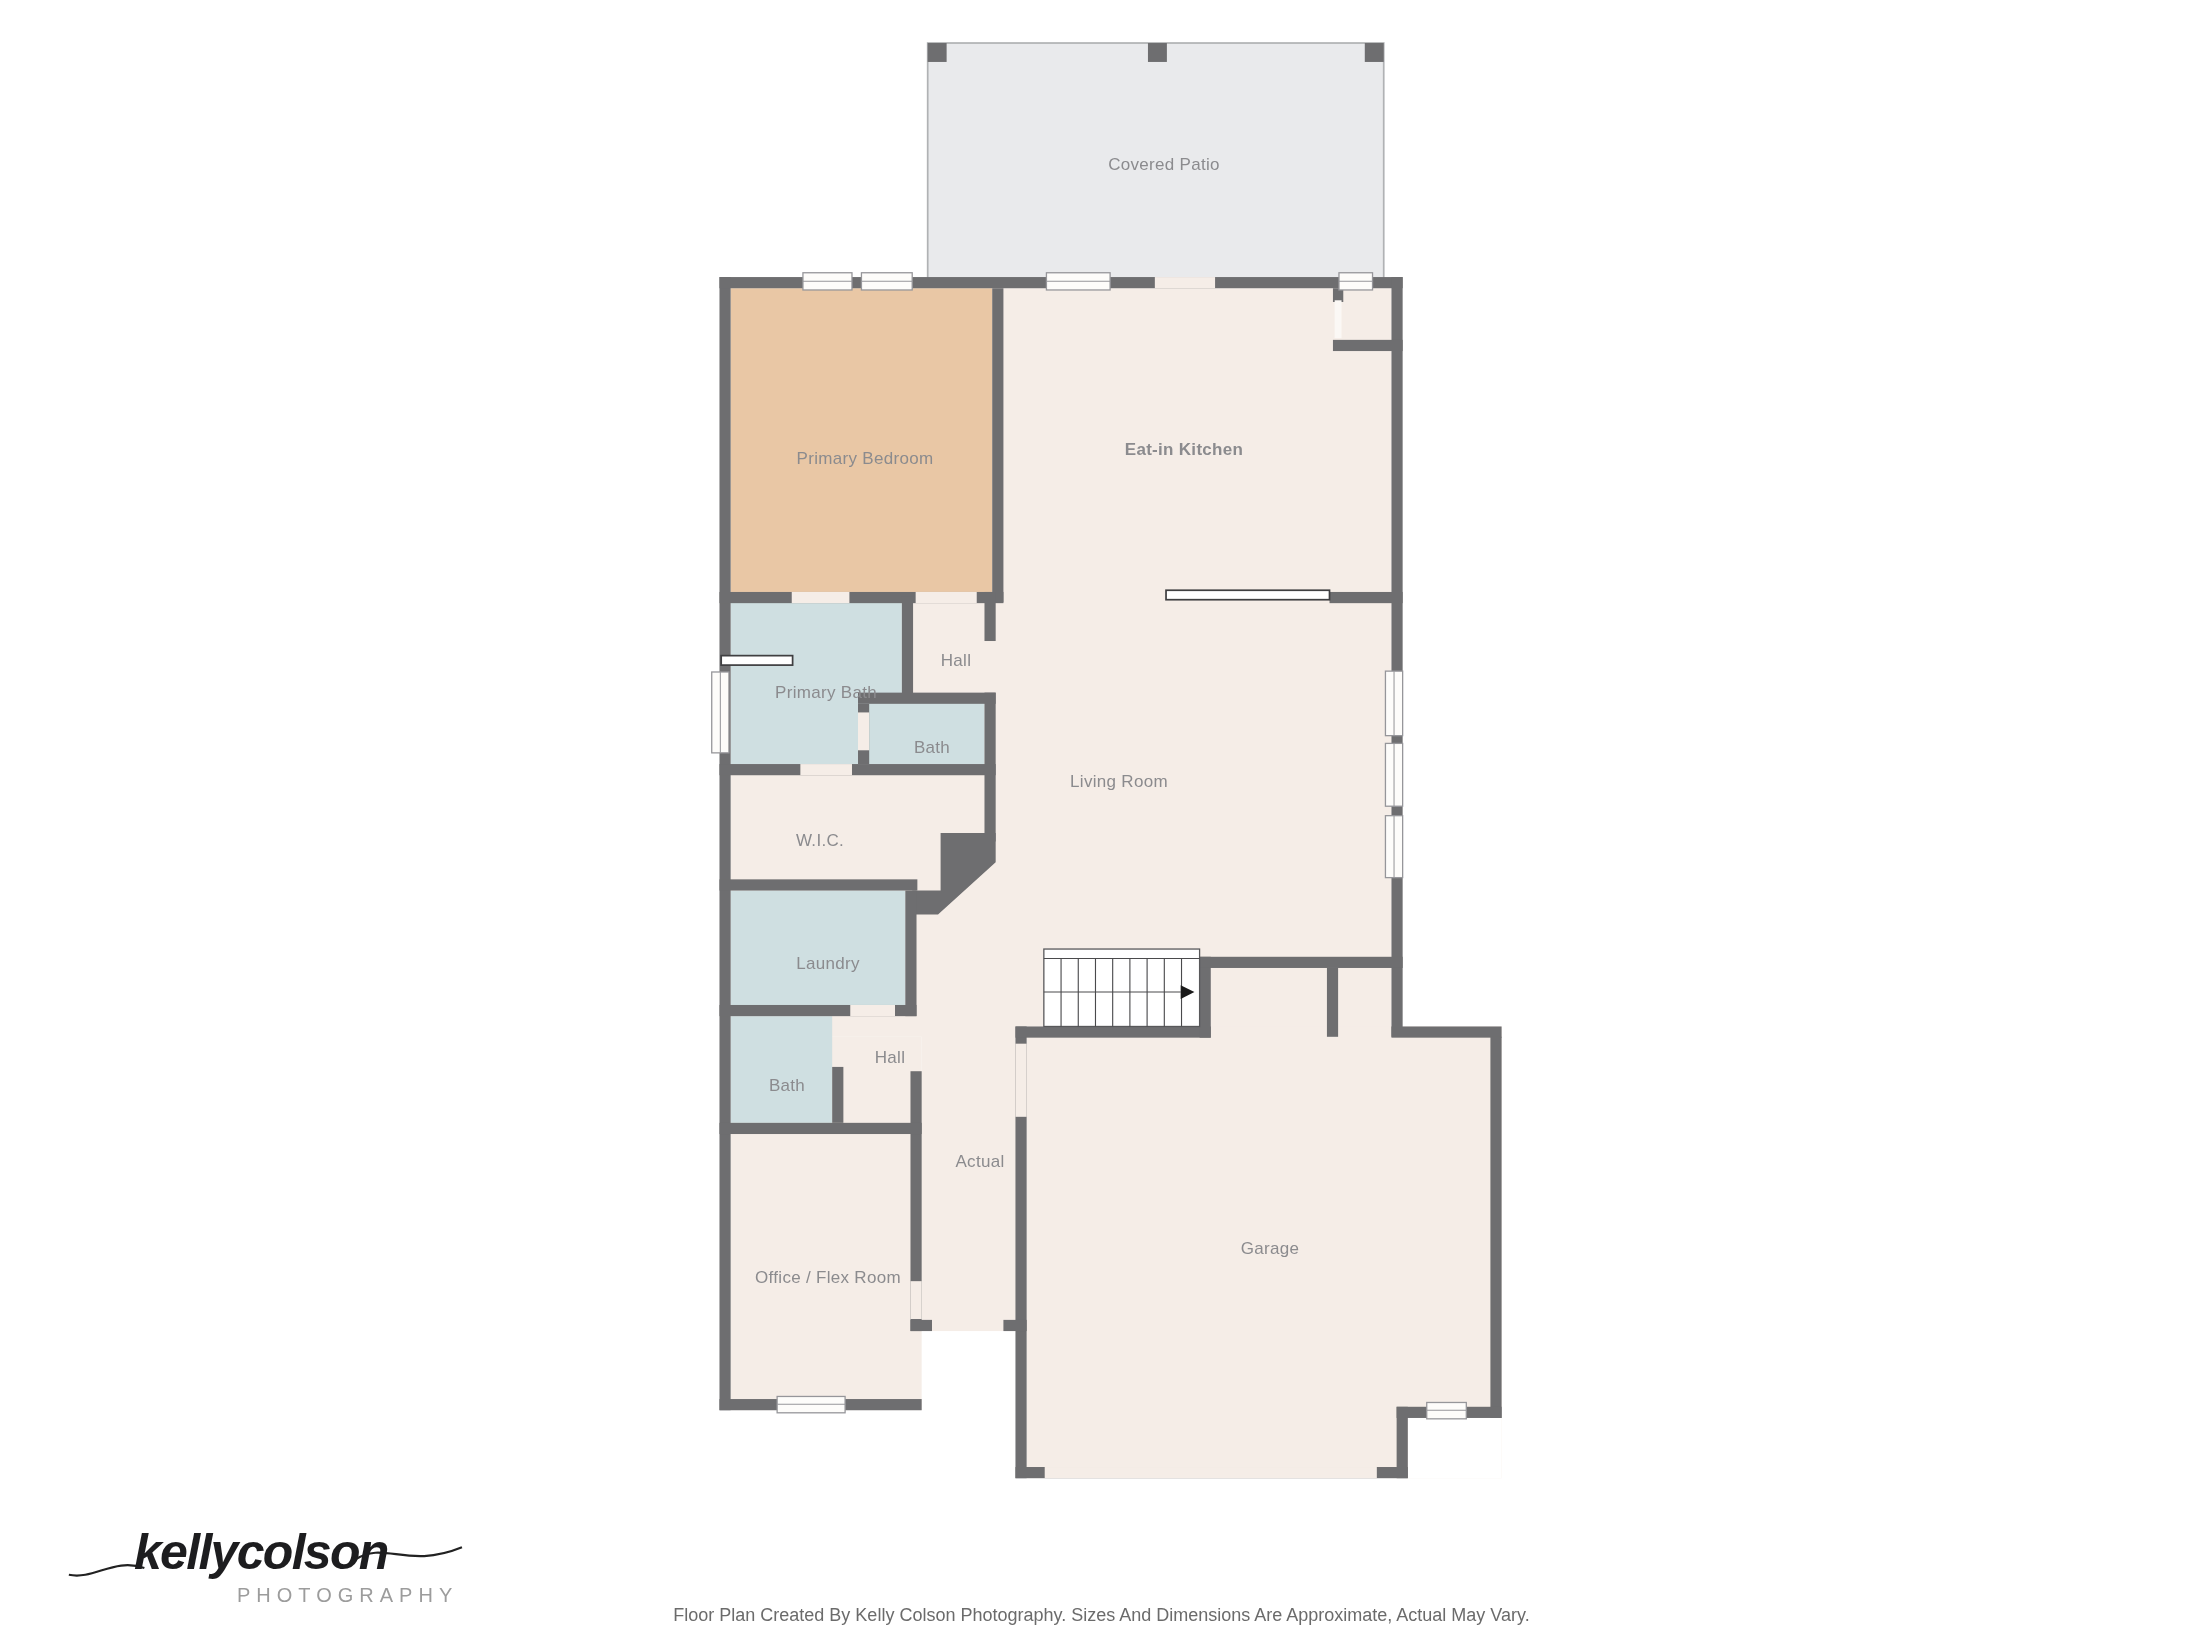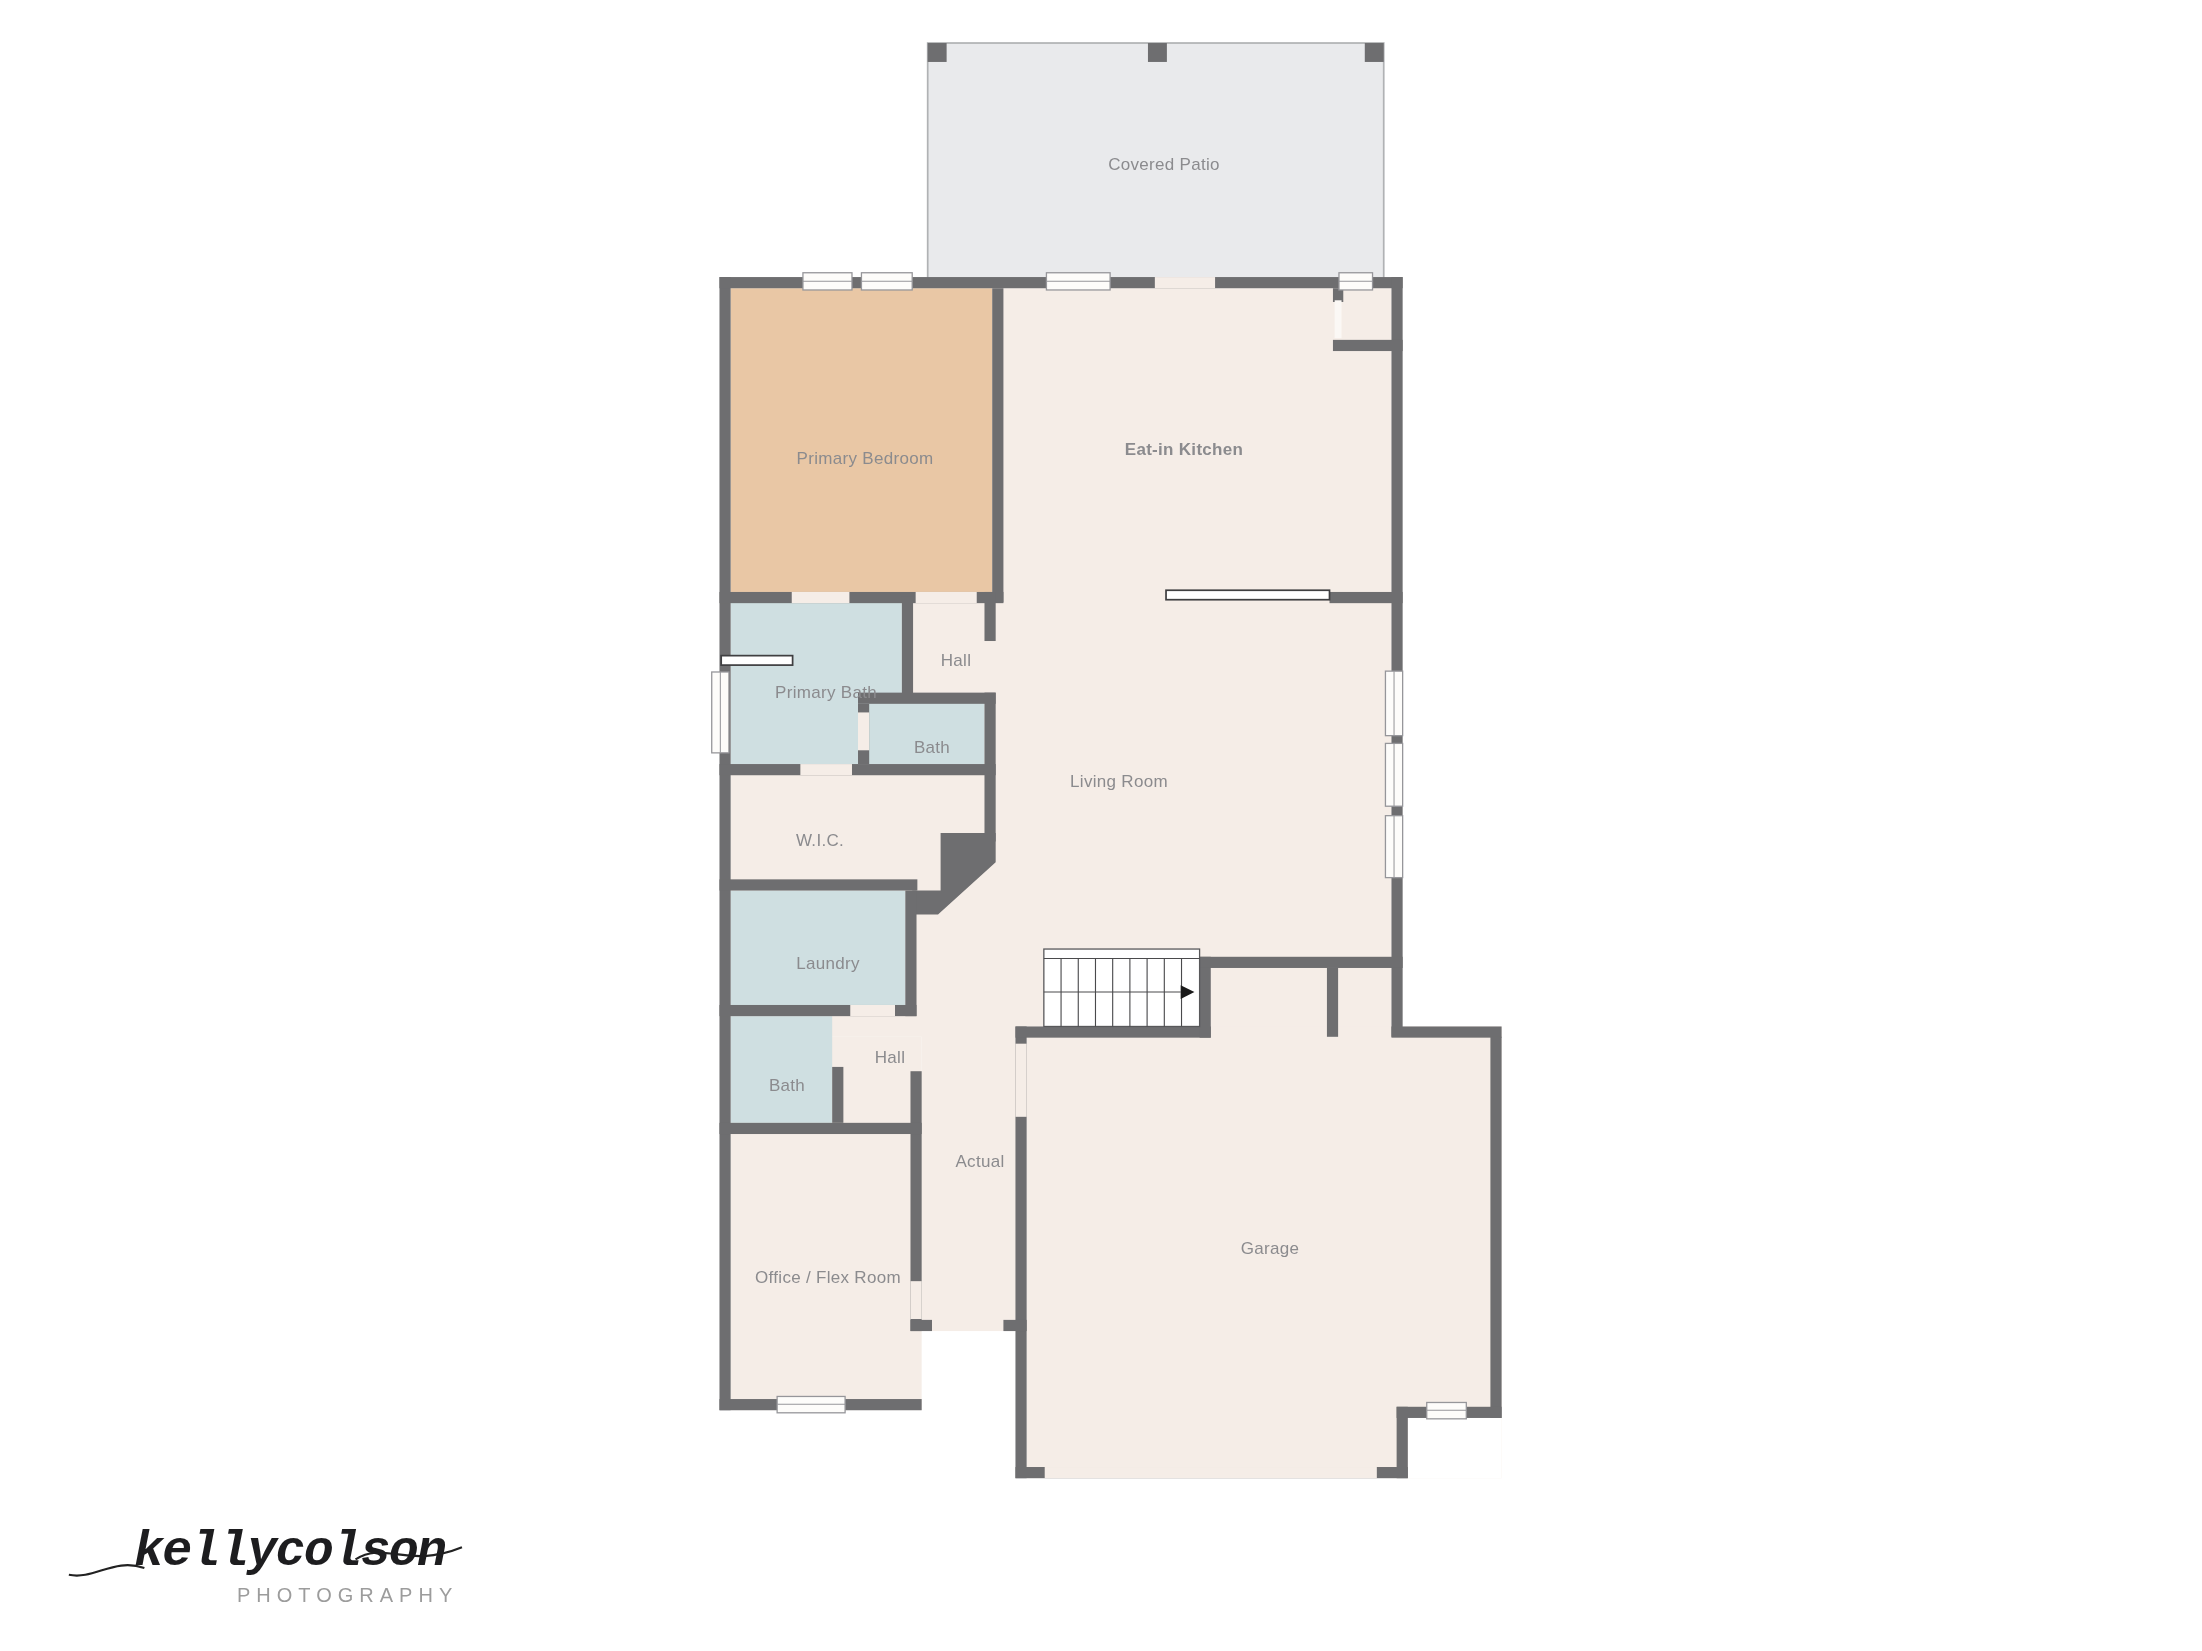--- a/index.html
+++ b/index.html
@@ -23,21 +23,21 @@
   .arrowhead{fill:#1a1a1a;}
 
   .room-label{position:absolute;transform:translate(-50%,-50%);white-space:nowrap;
               font-size:17px;letter-spacing:0.3px;color:var(--c-label,#8b8b8e);}
 
   .footer-note{position:absolute;left:0;top:1605px;width:2203px;text-align:center;
                font-size:18px;color:#6b6b6b;}
 
   .logo{position:absolute;left:65px;top:1525px;width:430px;height:103px;}
   .logo-swash{position:absolute;left:0;top:0;}
-  .logo-script{position:absolute;left:69px;top:-1.7px;font-family:Liberation Mono, monospace;
+  .logo-script{position:absolute;left:69px;top:-1.7px;font-family:Liberation Sans, sans-serif;
                font-style:italic;font-weight:600;font-size:50px;color:#1d1d1f;letter-spacing:-1.7px;}
   .logo-subtitle{position:absolute;left:172px;top:59px;font-size:20px;letter-spacing:6px;
                  color:#9c9c9c;font-family:Liberation Sans, sans-serif;}
 
   .north{position:absolute;left:2079px;top:1511px;width:86px;height:129px;}
   .north-n{position:absolute;left:20.6px;top:86px;font-size:27px;font-style:italic;
            color:#17171a;font-family:"DejaVu Sans",sans-serif;}
 </style>
 </head>
 <body>
@@ -199,20 +199,21 @@
 
   <div class="logo">
     <svg class="logo-swash" width="430" height="103" viewBox="0 0 500 120">
       <path d="M4,58 C34,64 56,38 92,50" stroke="#222" stroke-width="2.5" fill="none"></path>
       <path d="M338,40 C372,18 398,52 462,26" stroke="#222" stroke-width="2.5" fill="none"></path>
     </svg>
     <div class="logo-script">kellycolson</div>
     <div class="logo-subtitle">PHOTOGRAPHY</div>
   </div>
 
+  <div class="footer-note">Floor Plan Created By Kelly Colson Photography. Sizes And Dimensions Are Approximate, Actual May Vary.</div>
 
   <div class="north">
     <svg width="86" height="86" viewBox="0 0 100 100">
       <polygon points="17,18 44,42 76,31 27,98" fill="#151517"></polygon>
     </svg>
     <div class="north-n">N</div>
   </div>
 
 </div>
 

